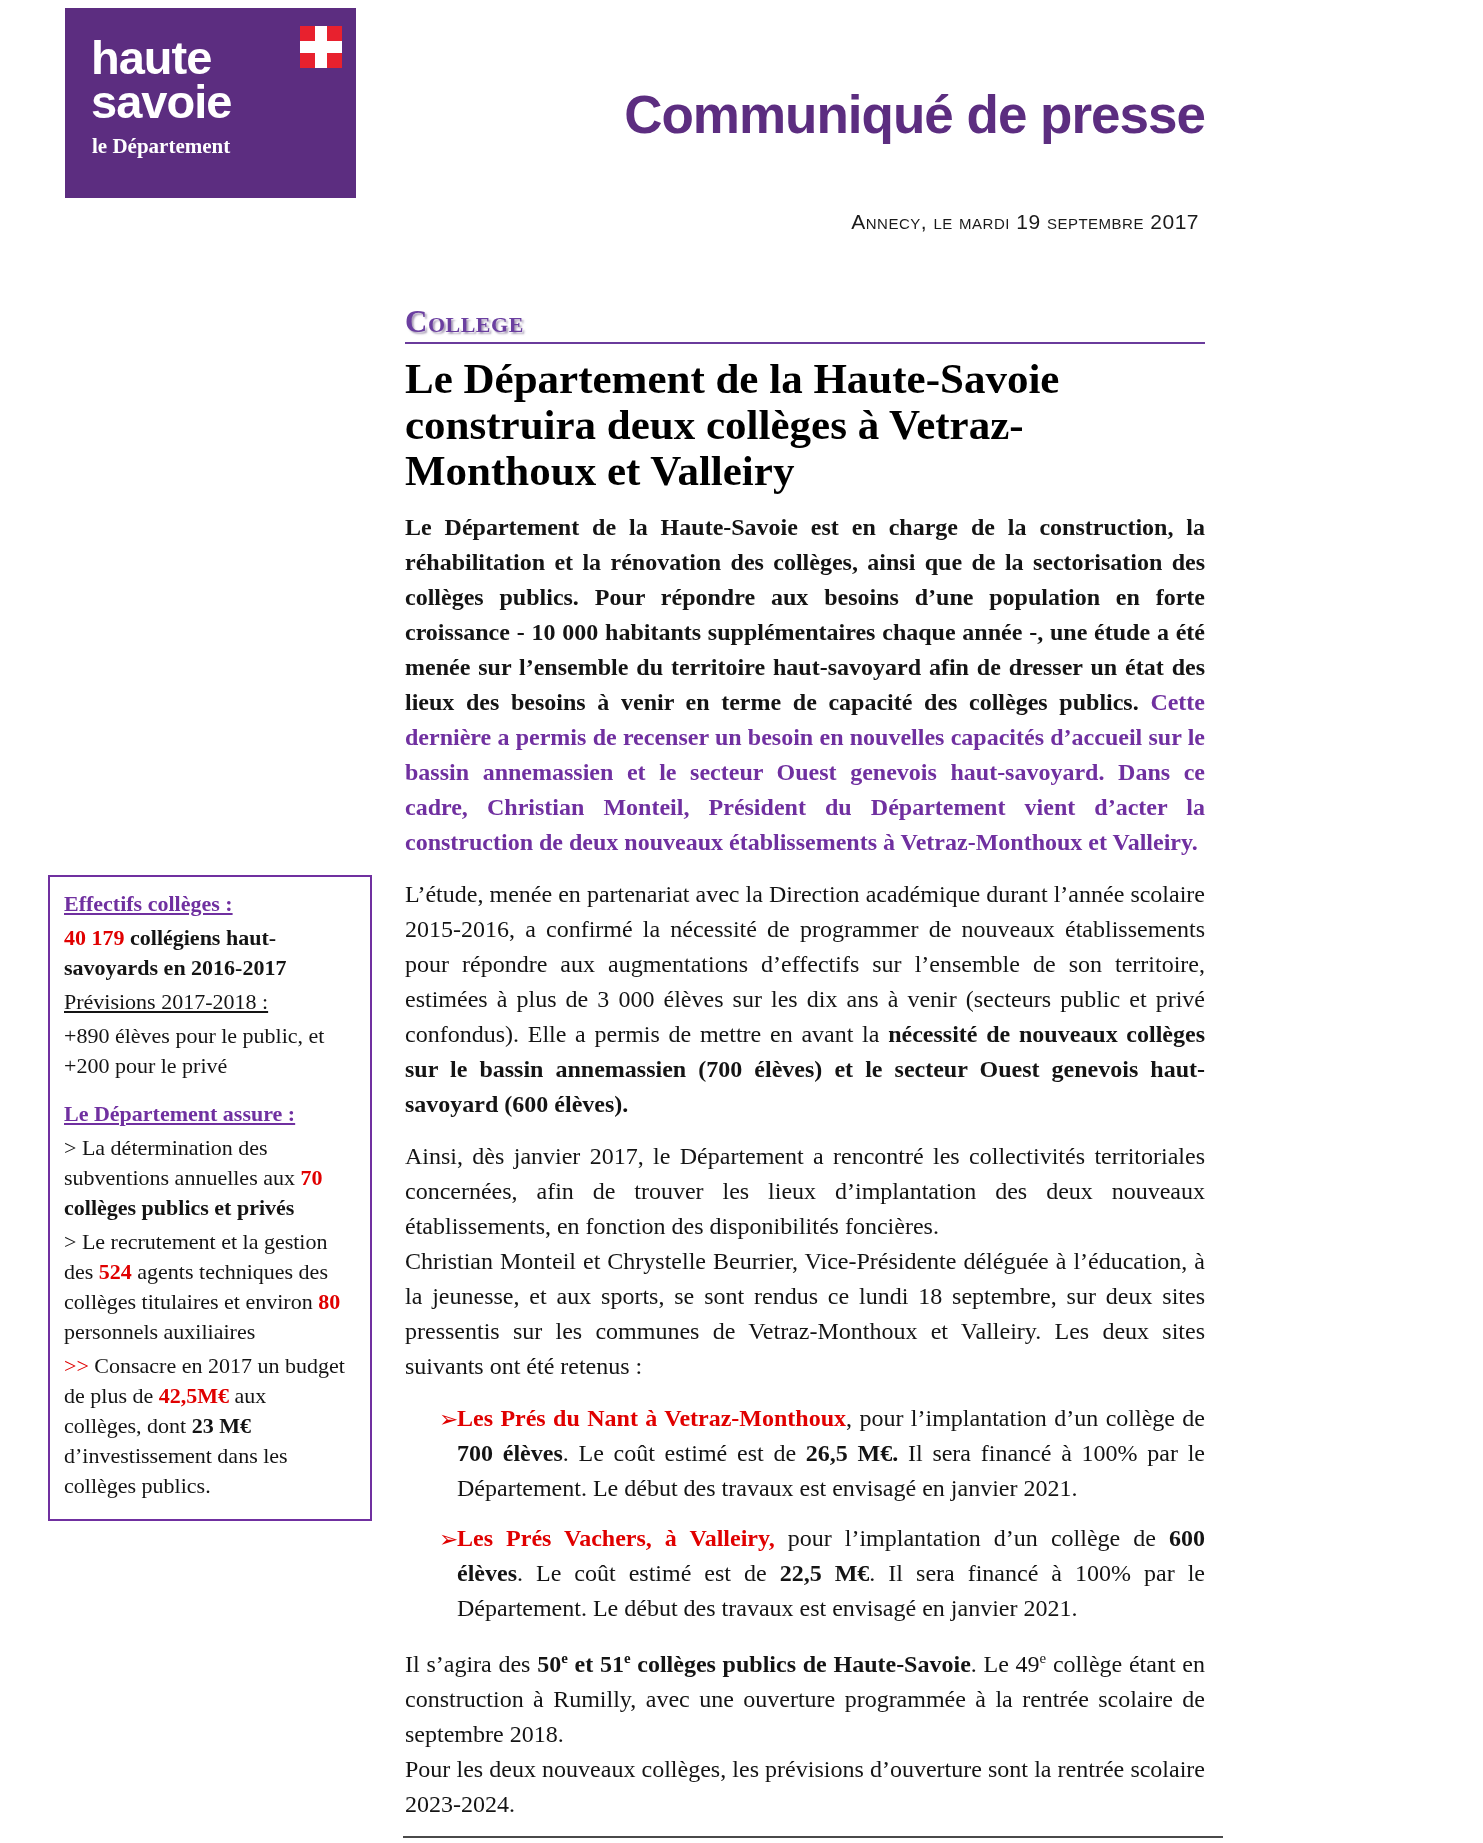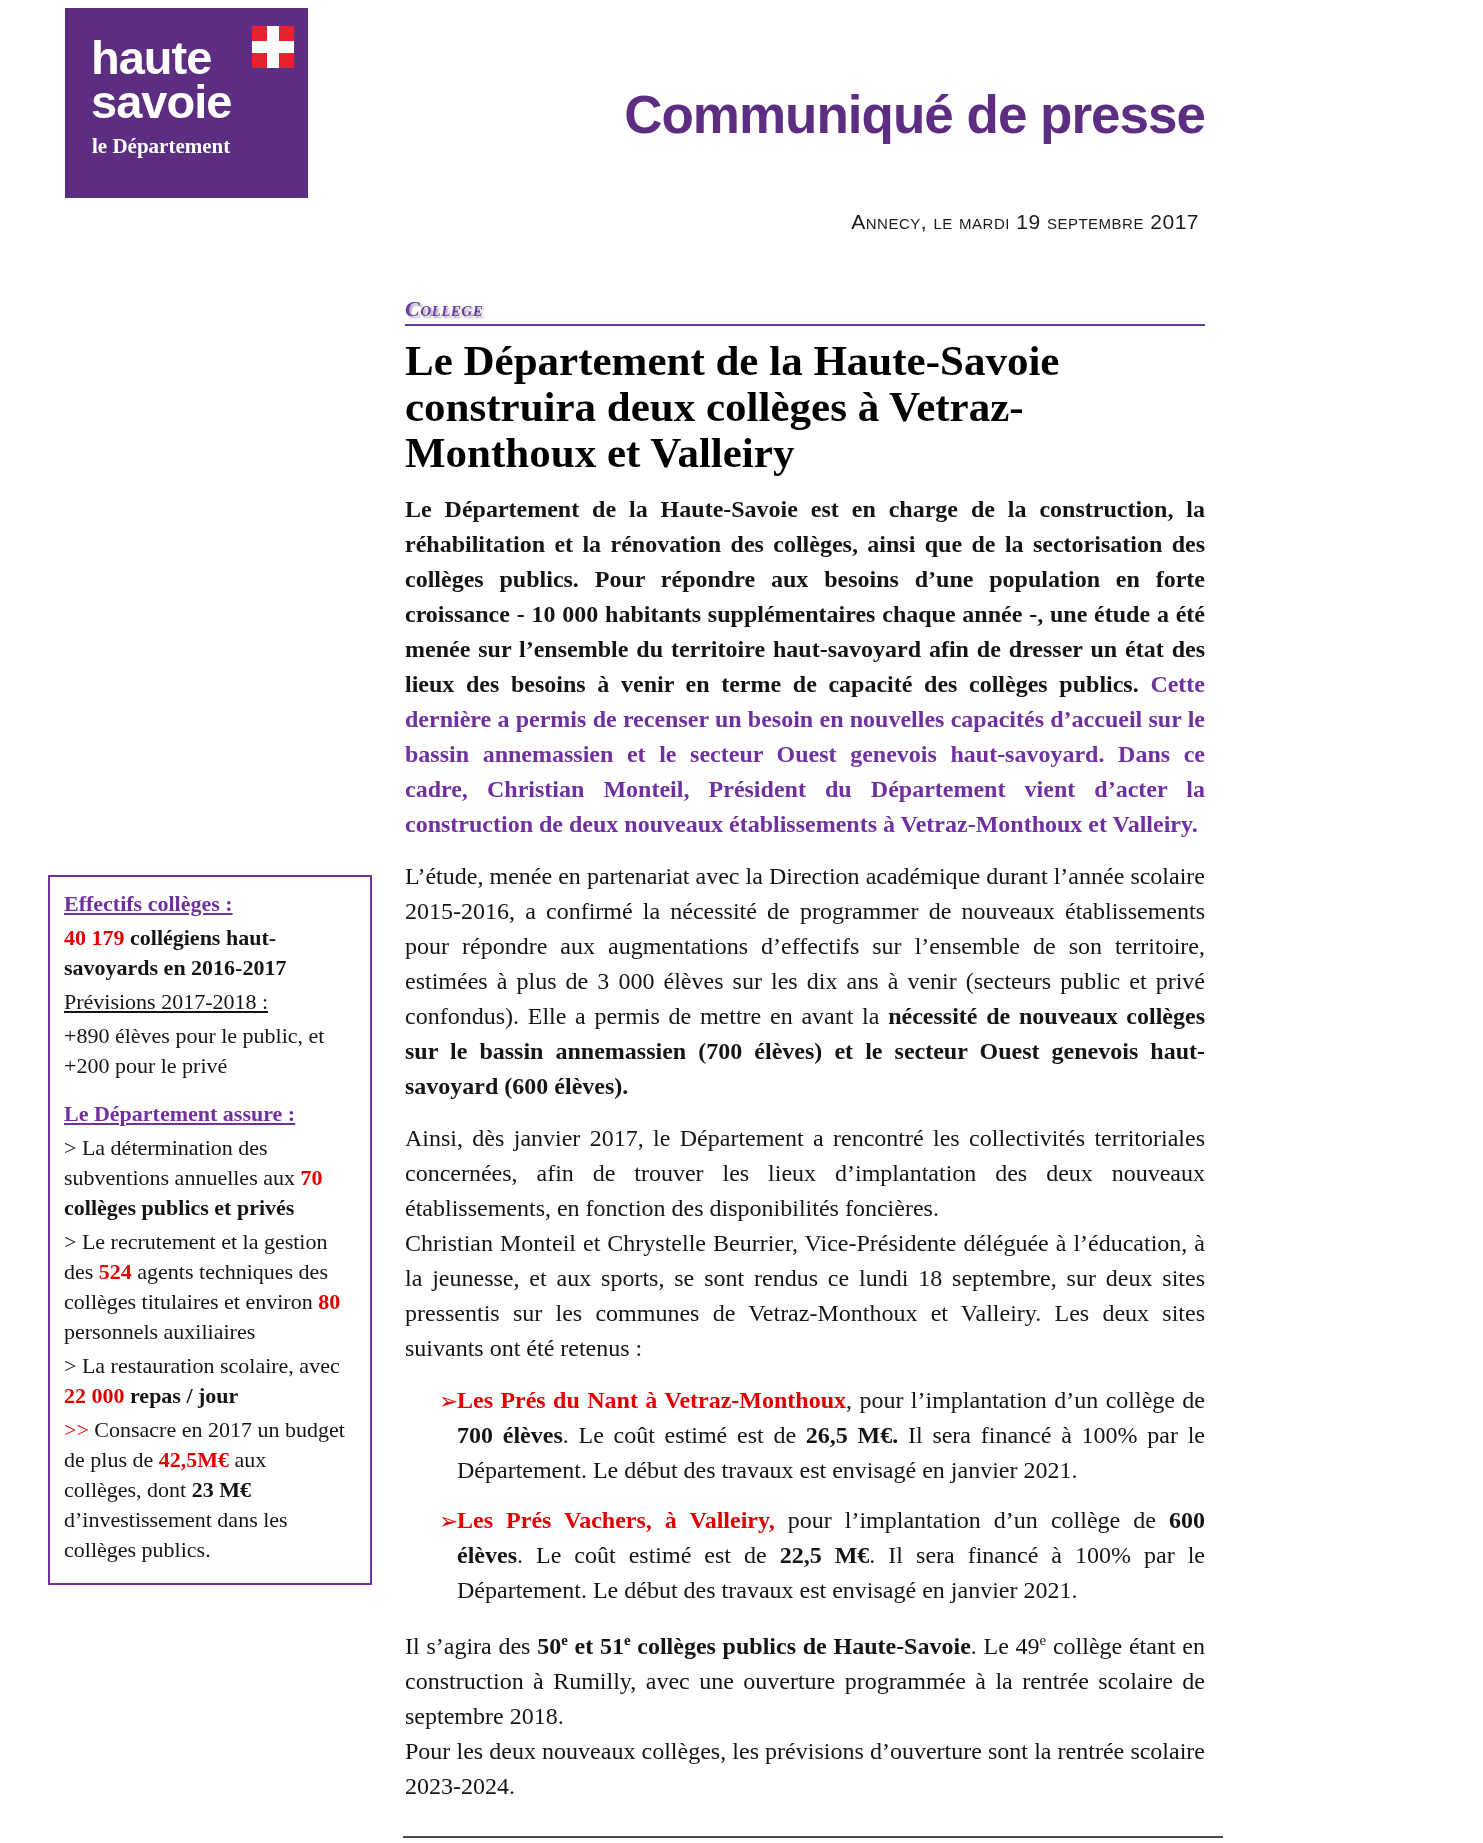--- a/index.html
+++ b/index.html
@@ -10,21 +10,21 @@
     --rule-purple:#6a3b9c;
     --ink:#141414;
   }
   html,body{margin:0;padding:0;background:#fff;}
   .page{
     position:relative;width:1483px;height:1843px;background:#fff;
     font-family:"Liberation Serif",serif;color:var(--ink);overflow:hidden;
   }
   
   .logo{position:absolute;left:65px;top:8px;width:243px;height:190px;
-    background:var(--brand-purple);color:#fff;font-family:"Liberation Sans",sans-serif;}
+    background:var(--brand-purple);color:#fff;font-family:"Liberation Sans",sans-serif;padding-left:48px;}
   .logo-word{position:absolute;left:26px;font-weight:bold;font-size:47px;line-height:44px;letter-spacing:-1px;}
   .logo-word.l1{top:28px;}
   .logo-word.l2{top:72px;}
   .logo-sub{position:absolute;left:27px;top:126px;font-weight:bold;font-size:21px;font-family:Liberation Serif, serif;}
   .cross{position:absolute;right:14px;top:18px;width:42px;height:42px;background:#e8212e;}
   .cross .v{position:absolute;left:36%;top:0;width:28%;height:100%;background:#fff;}
   .cross .h{position:absolute;top:36%;left:0;width:100%;height:28%;background:#fff;}
   
   .doc-title{position:absolute;top:84px;right:278px;margin:0;
     font-family:"Liberation Sans",sans-serif;font-weight:bold;font-size:53px;letter-spacing:-1px;
@@ -33,23 +33,23 @@
     font-family:"Liberation Sans",sans-serif;font-size:21px;letter-spacing:.5px;
     font-variant:small-caps;color:#1a1a1a;}
   
   .infobox{position:absolute;left:48px;top:875px;width:324px;box-sizing:border-box;
     border:2px solid var(--text-purple);padding:12px 14px 14px 14px;
     font-size:22px;line-height:30px;}
   .infobox-block{margin:0 9px 4px 0;}
   .infobox-block.gap{margin-top:18px;}
   
   .main{position:absolute;left:405px;top:292px;width:800px;}
-  .kicker{margin:4px 0 2px 0;font-variant:small-caps;font-weight:bold;font-size:22px;
+  .kicker{margin:12px 0 2px 0;font-variant:small-caps;font-weight:bold;font-size:31px;
     letter-spacing:.5px;color:var(--kicker-purple);
-    text-shadow:2px 2px 2px rgba(100,80,125,.55);font-style:italic;}
+    text-shadow:2px 2px 2px rgba(100,80,125,.55);}
   .kicker-rule{border:none;border-top:2.5px solid var(--rule-purple);margin:2px 0 12px 0;}
   .headline{margin:0 0 16px 0;font-size:43px;line-height:46px;font-weight:bold;color:#000;}
   .main p{margin:0 0 17px 0;font-size:24px;line-height:35px;text-align:justify;}
   .lead{font-weight:bold;}
   .sites{list-style:none;margin:6px 0 8px 0;padding:0;}
   .sites li{position:relative;margin:0 0 15px 0;padding-left:52px;
     font-size:24px;line-height:35px;text-align:justify;}
   .arrow{position:absolute;left:34px;top:1px;color:var(--accent-red);
     font-family:"DejaVu Sans",sans-serif;font-size:23px;}
   
@@ -80,21 +80,20 @@
   <div class="dateline">Annecy, le mardi 19 septembre 2017</div>
 
   <aside class="infobox">
       <div class="infobox-block"><span class="purple b u">Effectifs collèges : </span></div>
       <div class="infobox-block"><span class="red b">40 179</span><span class="b"> collégiens haut-savoyards en 2016-2017</span></div>
       <div class="infobox-block"><span class="u">Prévisions 2017-2018 :</span></div>
       <div class="infobox-block"><span class="i">+890 élèves pour le public, et +200 pour le privé</span></div>
       <div class="infobox-block gap"><span class="purple b u">Le Département assure :</span></div>
       <div class="infobox-block"><span>&gt; La détermination des subventions annuelles aux </span><span class="red b">70</span><span> </span><span class="b">collèges publics et privés</span></div>
       <div class="infobox-block"><span>&gt; Le recrutement et la gestion des </span><span class="red b">524</span><span> agents techniques des collèges titulaires et environ </span><span class="red b">80</span><span> personnels auxiliaires</span></div>
-      <div class="infobox-block"><span>&gt; La restauration scolaire, avec </span><span class="red b">22 000</span><span> </span><span class="b">repas / jour</span></div>
       <div class="infobox-block"><span class="red">&gt;&gt; </span><span>Consacre en 2017 un budget de plus de </span><span class="red b">42,5M€</span><span> aux collèges, dont </span><span class="b">23 M€</span><span> d’investissement dans les collèges publics.</span></div>
     </aside>
 
   <main class="main">
     <div class="kicker">College</div>
     <hr class="kicker-rule">
     <h2 class="headline">Le Département de la Haute-Savoie construira deux collèges à Vetraz-Monthoux et Valleiry</h2>
 
     <p class="lead"><span class="b">Le Département de la Haute-Savoie est en charge de la construction, la réhabilitation et la rénovation des collèges, ainsi que de la sectorisation des collèges publics. Pour répondre aux besoins d’une population en forte croissance - </span><span class="b i">10 000 habitants supplémentaires chaque année</span><span class="b"> -, une étude a été menée sur l’ensemble du territoire haut-savoyard afin de dresser un état des lieux des besoins à venir en terme de capacité des collèges publics. </span><span class="b purple">Cette dernière a permis de recenser un besoin en nouvelles capacités d’accueil sur le bassin annemassien et le secteur Ouest genevois haut-savoyard. Dans ce cadre, Christian Monteil, Président du Département vient d’acter la construction de deux nouveaux établissements à Vetraz-Monthoux et Valleiry.</span></p>
     <p><span>L’étude, menée en partenariat avec la Direction académique durant l’année scolaire 2015-2016, a confirmé la nécessité de programmer de nouveaux établissements pour répondre aux augmentations d’effectifs sur l’ensemble de son territoire, estimées à plus de 3 000 élèves sur les dix ans à venir (secteurs public et privé confondus). Elle a permis de mettre en avant la </span><span class="b">nécessité de nouveaux collèges sur le bassin annemassien (700 élèves) et le secteur Ouest genevois haut-savoyard (600 élèves).</span></p>

